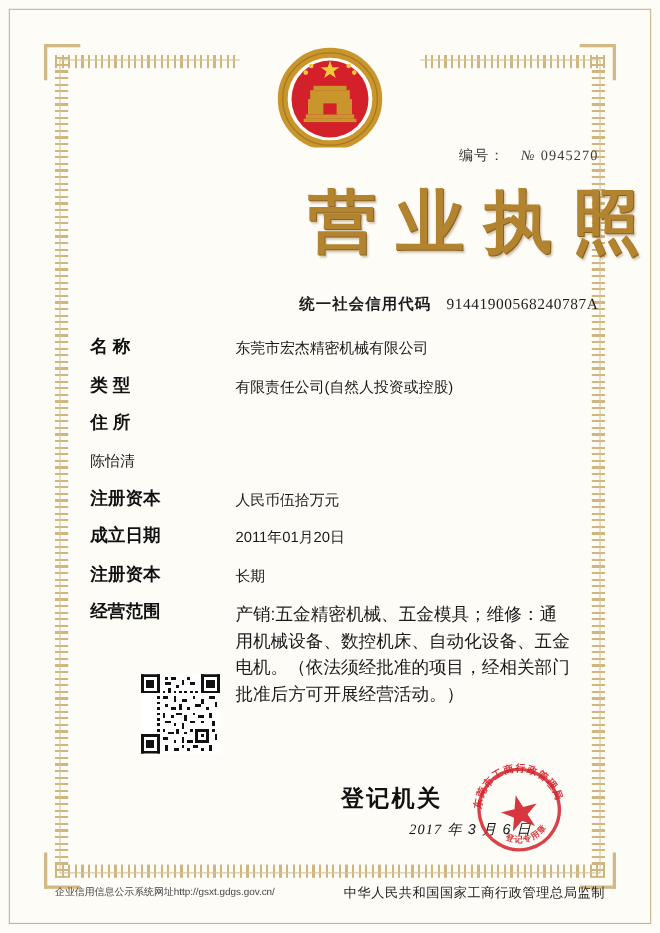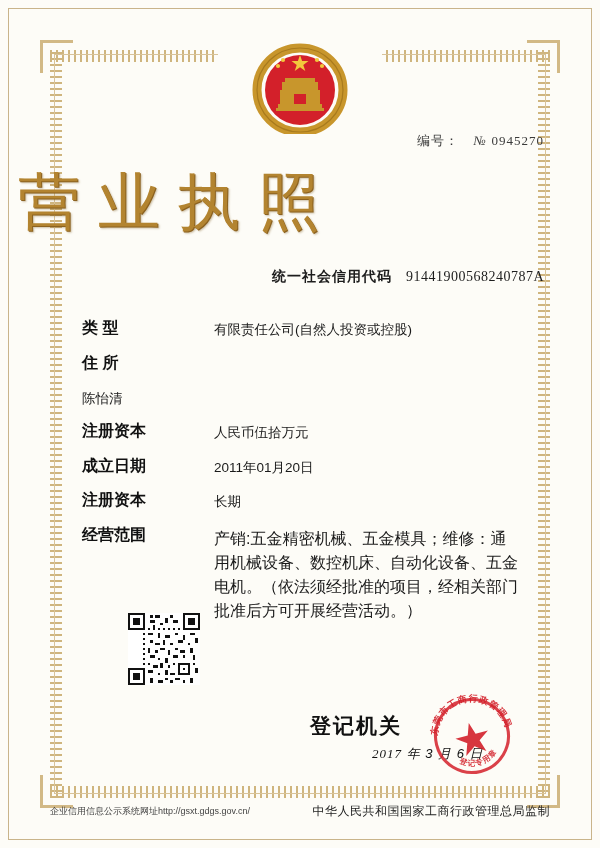--- a/index.html
+++ b/index.html
@@ -83,23 +83,23 @@
     white-space: nowrap;
   }
   .cert-no .no-label { margin-right: 10px; }
   .cert-no .no-sym { font-family: "Liberation Serif", serif; font-style: italic; }
   .cert-no .no-value { font-family: "Liberation Serif", serif; letter-spacing: 1px; }
 
   
   .title {
     position: absolute;
     left: 0; right: 0; top: 160px;
-    text-align: left;
+    text-align: right;
     font-family: "DejaVu Sans", sans-serif;
-    font-weight: normal;
+    font-weight: bold;
     font-size: 62px;
     letter-spacing: 18px;
     text-indent: 18px;
     color: #b38430;
     text-shadow: 1px 1px 0 #8c6220, 2px 2px 2px rgba(120,85,25,.35);
   }
 
   
   .credit-line {
     position: absolute;
@@ -250,20 +250,24 @@
   <div class="title">营业执照</div>
 
   <div class="credit-line">
     <span class="credit-label">统一社会信用代码</span>
     <span class="credit-value">91441900568240787A</span>
   </div>
 
   <div class="fields">
 
     <div class="field-row">
+      <div class="field-label">
+        <span>名 称</span>
+      </div>
+      <div class="field-value">东莞市宏杰精密机械有限公司</div>
     </div>
 
     <div class="field-row">
       <div class="field-label">
         <span>类 型</span>
       </div>
       <div class="field-value">有限责任公司(自然人投资或控股)</div>
     </div>
 
     <div class="field-row">

